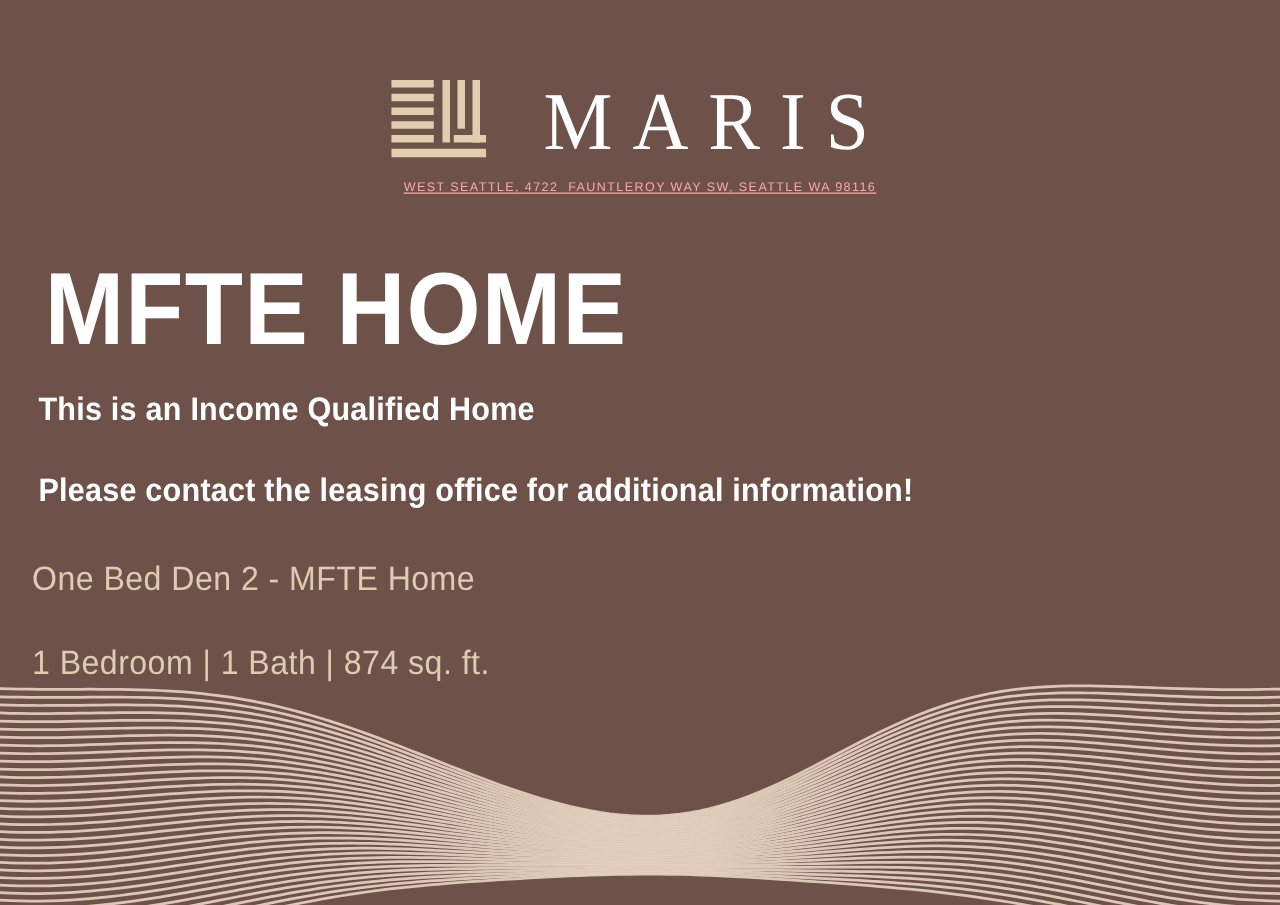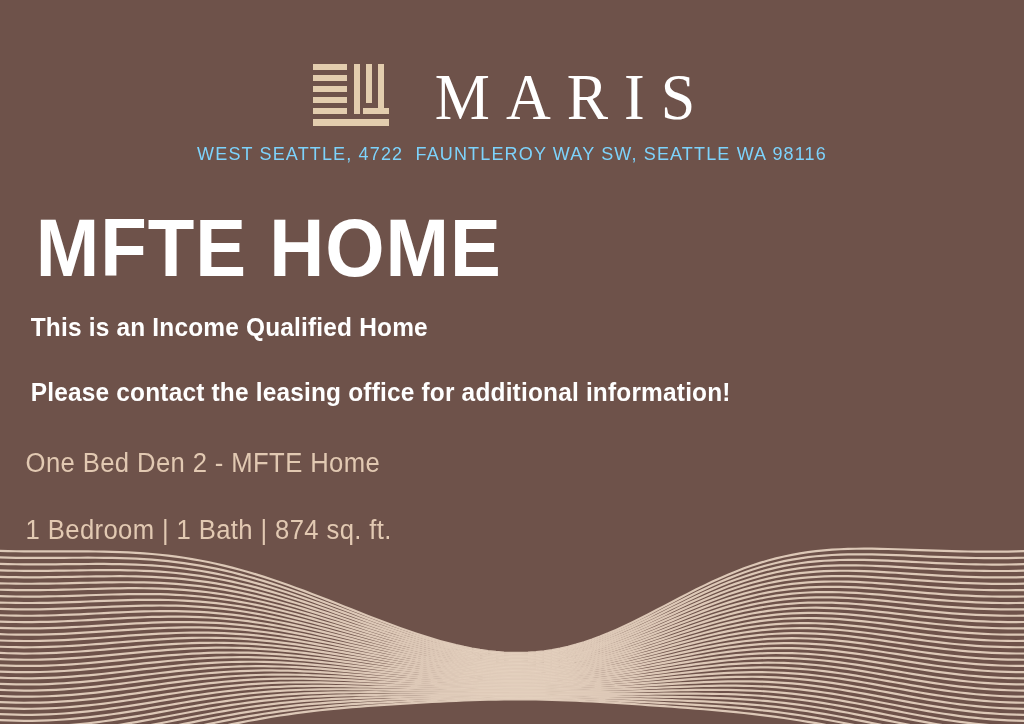--- a/index.html
+++ b/index.html
@@ -36,25 +36,26 @@
     font-family:"Liberation Serif", serif;
     font-size:62px;
     line-height:1;
     letter-spacing:16px;
     text-indent:16px;
     font-weight:400;
     transform:scaleY(1.06);
   }
   .address{
     margin-top:14px;
-    color:#7dd3fc;
-    font-size:18px;
+    color:#fca5a5;
+    font-size:10px;
     letter-spacing:1.15px;
     white-space:pre;
     font-weight:400;
+    text-decoration:underline;
   }
 
   
   .content{
     position:absolute;
     top:206px; left:0; right:0;
     text-align:left;
   }
   .headline{
     color:#ffffff;

